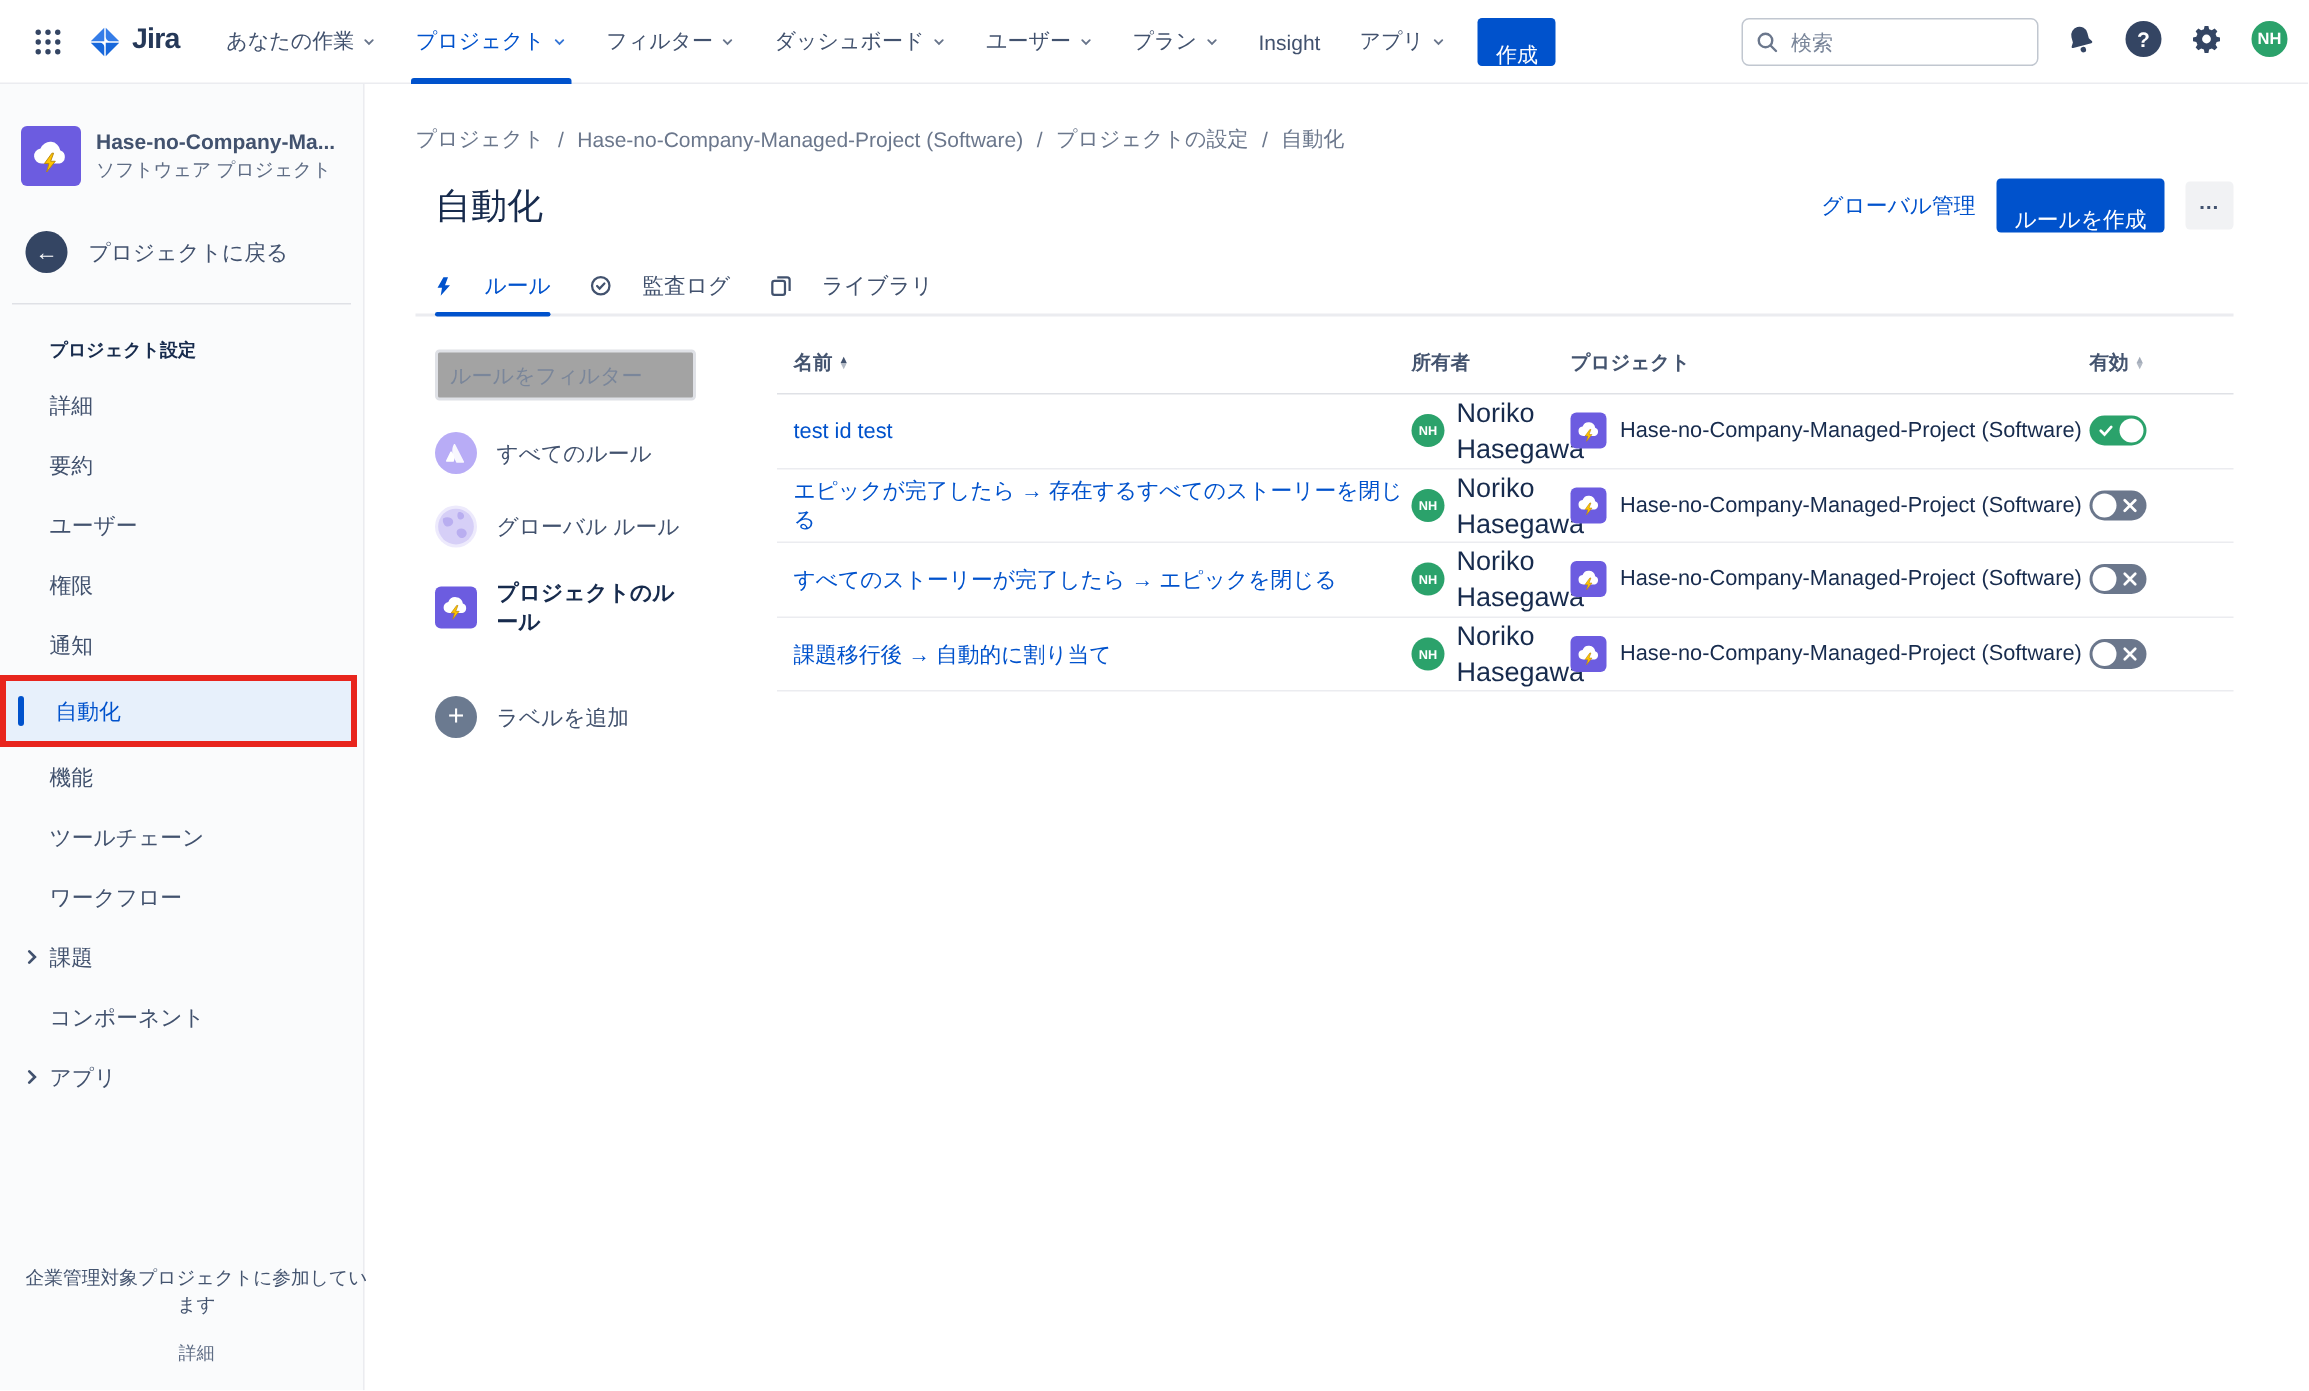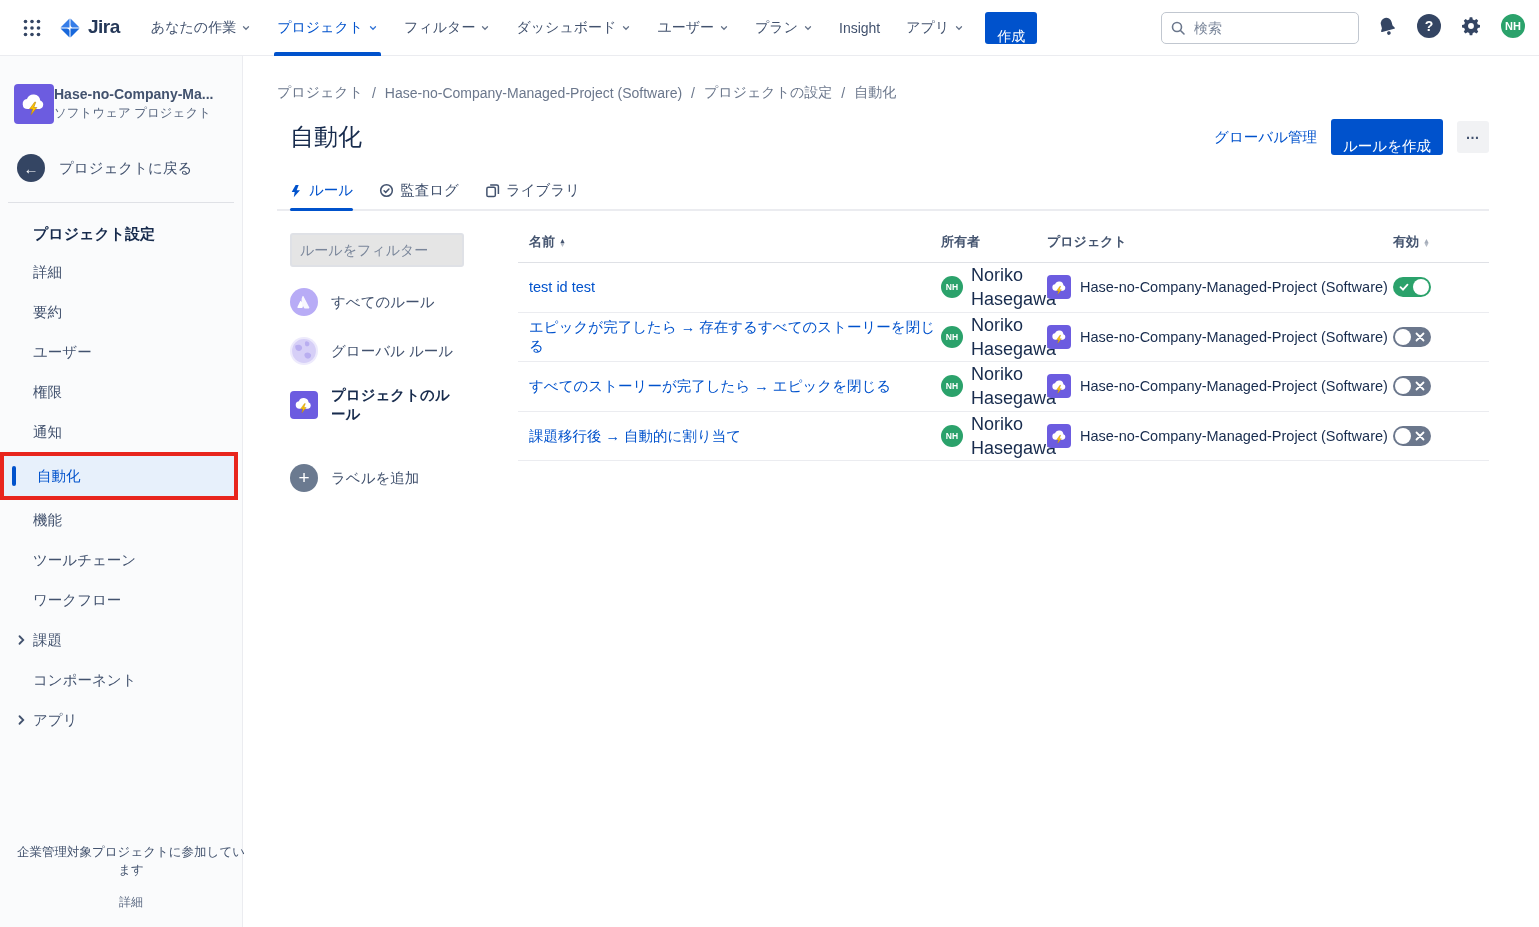--- a/index.html
+++ b/index.html
@@ -40,32 +40,32 @@
   .avatar-nav { width:28px; height:28px; border-radius:50%; background:#2BA26B; color:#fff;
     font-size:11px; font-weight:700; display:flex; align-items:center; justify-content:center;
     cursor:pointer; border:2px solid #fff; }
 
   
   .body-row { display:flex; height:871px; }
 
   
   .sidebar { width:243px; background:#FAFBFC; border-right:1px solid #EBECF0; position:relative;
     flex-shrink:0; }
-  .proj-head { display:flex; align-items:center; padding:28px 12px 0 14px; }
+  .proj-head { display:flex; align-items:center; gap:10px; padding:28px 12px 0 14px; }
   .proj-avatar { width:40px; height:40px; border-radius:4px; background:#6C5CE0; flex-shrink:0;
     display:flex; align-items:center; justify-content:center; }
   .proj-name { font-weight:700; font-size:14px; color:#42526E; white-space:nowrap; }
   .proj-type { font-size:12.5px; color:#5E6C84; margin-top:3px; }
   .back-row { display:flex; align-items:center; gap:14px; padding:0 12px 0 17px; margin-top:30px;
     cursor:pointer; }
   .back-circle { width:28px; height:28px; border-radius:50%; background:#344563; color:#fff;
     display:flex; align-items:center; justify-content:center; font-size:15px; }
   .back-label { color:#42526E; font-size:14.5px; }
   .side-divider { border-top:1px solid #DFE1E6; margin:20px 8px 14px 8px; }
-  .side-heading { font-weight:700; font-size:15px; color:#172B4D; padding:8px 0 8px 33px; }
+  .side-heading { font-weight:700; font-size:12px; color:#172B4D; padding:8px 0 8px 33px; }
   .side-item { height:40px; display:flex; align-items:center; color:#42526E; font-size:14.5px;
     padding-left:33px; cursor:pointer; position:relative; }
   .side-item .exp-chev { position:absolute; left:15px; top:14px; }
   .red-highlight { border:4px solid #E8251D; margin-right:4px; }
   .side-item.active { background:#E7F0FB; color:#0052CC; }
   .side-item.active::before { content:""; position:absolute; left:8px; top:10px; width:4px;
     height:20px; background:#0052CC; border-radius:2px; }
   .side-footer { position:absolute; bottom:16px; left:10px; width:100%; text-align:center; }
   .side-footer-text { font-size:12.5px; color:#44546F; width:230px; margin:0 auto; line-height:1.5; }
   .side-footer-link { font-size:12px; color:#5E6C84; margin-top:14px; cursor:pointer; }
@@ -78,30 +78,30 @@
   .title-row { display:flex; align-items:center; margin-top:17px; padding-left:13px; }
   .page-title { font-size:24px; font-weight:500; color:#172B4D; }
   .title-actions { margin-left:auto; display:flex; align-items:center; gap:14px; }
   .global-link { color:#0052CC; font-size:14.5px; cursor:pointer; }
   .create-rule-btn { background:#0052CC; color:#fff; border:none; border-radius:3px; height:32px;
     padding:18px 12px; font-size:14.5px; cursor:pointer; font-family:inherit; }
   .more-btn { background:#F1F2F4; border:none; border-radius:3px; height:32px; width:32px;
     font-weight:700; color:#42526E; font-size:14px; letter-spacing:1px; cursor:pointer;
     display:flex; align-items:center; justify-content:center; padding-bottom:7px; }
   .tabs { display:flex; gap:26px; margin-top:26px; padding-left:13px; border-bottom:2px solid #EBECF0; }
-  .tab { display:flex; align-items:center; gap:6px; padding-bottom:9px; color:#42526E;
+  .tab { display:flex; align-items:center; gap:20px; padding-bottom:9px; color:#42526E;
     font-size:14.5px; cursor:pointer; position:relative; }
   .tab.active { color:#0052CC; }
   .tab.active::after { content:""; position:absolute; left:0; right:0; bottom:-2px; height:3px;
     background:#0052CC; border-radius:2px; }
 
   .content-row { display:flex; margin-top:22px; }
   .filter-panel { width:174px; margin-left:13px; flex-shrink:0; }
   .filter-input { width:174px; height:34px; border:2px solid #DFE1E6; border-radius:3px;
-    background:#e5e5e5; padding:0 8px; font-size:14px; color:#172B4D; outline:none;
+    background:#a3a3a3; padding:0 8px; font-size:14px; color:#172B4D; outline:none;
     font-family:inherit; }
   .filter-input::placeholder { color:#7A869A; }
   .filter-item { display:flex; align-items:center; gap:13px; margin-top:21px; cursor:pointer;
     color:#42526E; font-size:14.5px; }
   .filter-item.active { color:#172B4D; font-weight:700; }
   .filter-item.add-label { margin-top:40px; }
   .f-icon { width:28px; height:28px; border-radius:50%; flex-shrink:0; display:flex;
     align-items:center; justify-content:center; }
   .f-icon.atlassian { background:#B8ACF6; }
   .f-icon.globe { background:#EDEAFC; }

